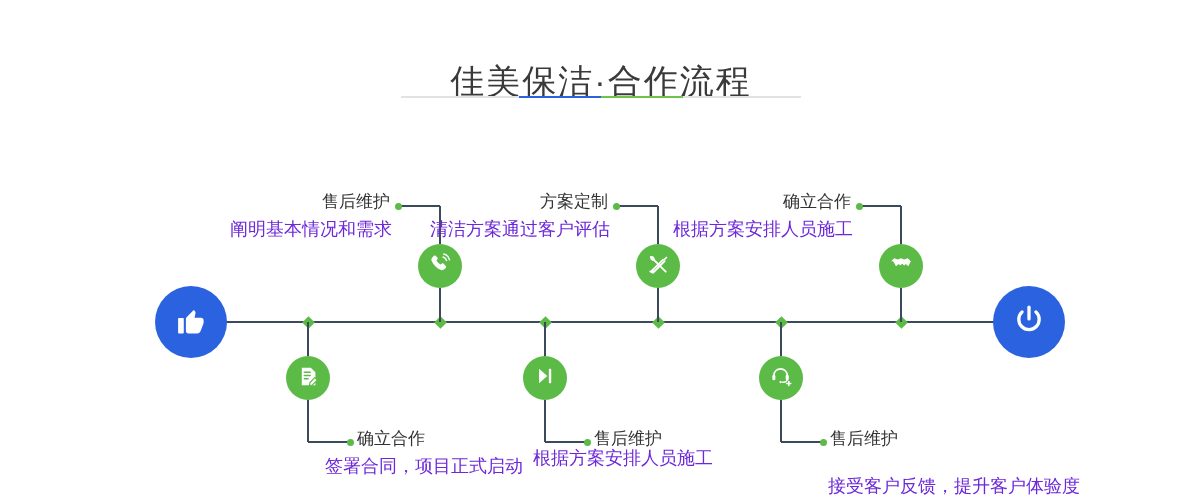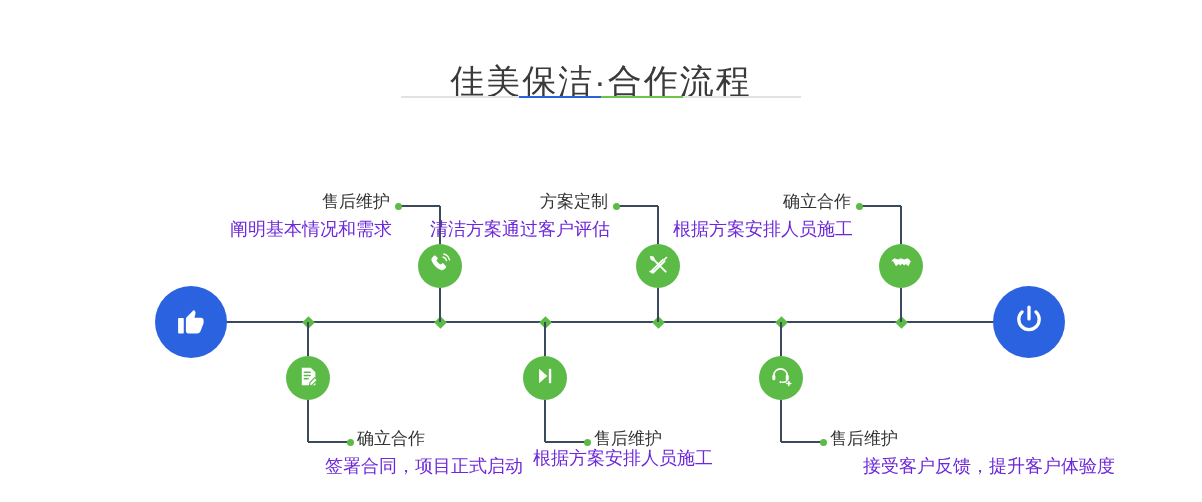--- a/index.html
+++ b/index.html
@@ -275,15 +275,15 @@
         <rect x="16.4" y="10.4" width="3.2" height="5.4" rx="1.2"></rect>
         <circle cx="11" cy="17.8" r="1.2"></circle>
         <path d="M19.6 17.2v4.2M17.5 19.3h4.2" stroke="#ffffff" stroke-width="1.7" stroke-linecap="round"></path>
       </svg>
     </span>
   </div>
   <div class="stem" style="left:780px; top:400px; height:42px;"></div>
   <div class="leader" style="left:781px; top:441px; width:42px;"></div>
   <div class="tip" style="left:823px; top:442px;"></div>
   <div class="step-label" style="left:830px; top:427px;">售后维护</div>
-  <div class="step-desc" style="left:828px; top:454px;margin-left:35px;">接受客户反馈，提升客户体验度</div>
+  <div class="step-desc" style="left:828px; top:474px;">接受客户反馈，提升客户体验度</div>
 
 </div>
 
 </body></html>

